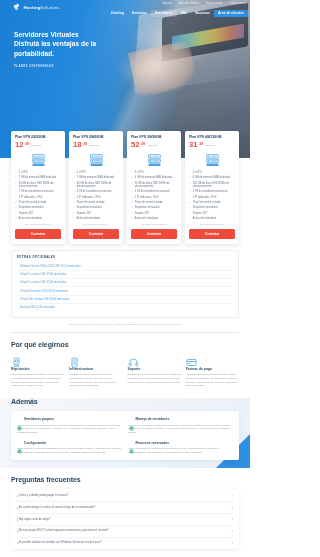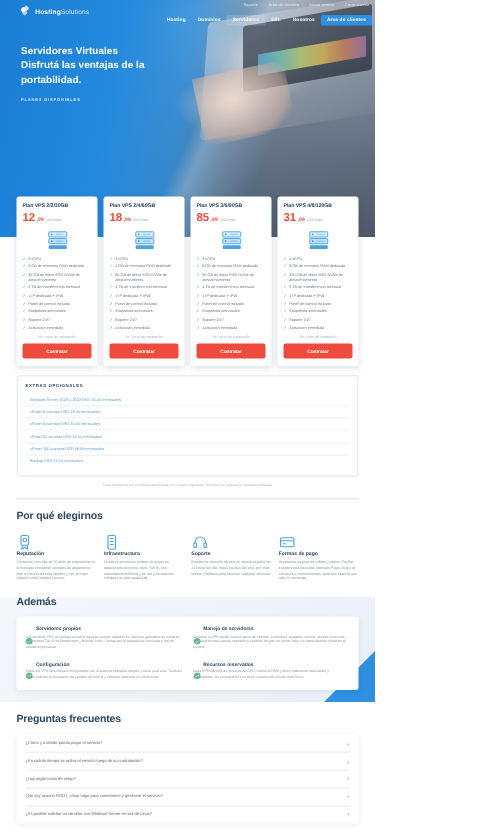--- a/index.html
+++ b/index.html
@@ -95,21 +95,21 @@
     padding: 0 11px;
     display: flex; gap: 4px;
   }
   .pcard {
     flex: 1 1 0; background: #fff; border-radius: 2px;
     box-shadow: 0 1px 4px rgba(30,60,100,0.16);
     padding: 4px 4px 5px 4px; min-width: 0;
     display: flex; flex-direction: column;
   }
   .pcard-title { font-size: 3.5px; font-weight: bold; color: #1e3a5f; white-space: nowrap; letter-spacing: -.05px; }
-  .pcard-priceline { margin-top: 1.5px; display: flex; align-items: flex-end; gap: 1px; }
+  .pcard-priceline { margin-top: 1.5px; display: flex; align-items: center; gap: 1px; }
   .pcard-amount { font-size: 7.6px; font-weight: bold; color: #ef4b3c; line-height: 1; }
   .pcard-cents { font-size: 3.4px; font-weight: bold; color: #ef4b3c; margin-top: .4px; }
   .pcard-per { font-size: 2.4px; color: #9aa6b4; margin-top: 2.6px; margin-left: .6px; }
   .pcard-icon {
     margin: 5px auto 4px auto; width: 17px; height: 14px;
     display: flex; align-items: center; justify-content: center;
   }
   .srv-svg { width: 17px; height: 14px; display: block; }
   .pcard-feats { list-style: none; display: flex; flex-direction: column; gap: 2.1px; }
   .pcard-feats li {
@@ -352,21 +352,21 @@
             <span class="chk">✓</span>
             <span>Activación inmediata</span>
           </li>
         </ul>
         <div class="pcard-note">Sin costo de instalación</div>
         <button class="pcard-btn">Contratar</button>
       </div>
       <div class="pcard">
         <div class="pcard-title">Plan VPS 3/6/90GB</div>
         <div class="pcard-priceline">
-          <span class="pcard-amount">85</span>
+          <span class="pcard-amount">52</span>
           <span class="pcard-cents">,99</span>
           <span class="pcard-per">USD/mes</span>
         </div>
         <div class="pcard-icon">
           <svg class="srv-svg" viewBox="0 0 34 28" fill="none">
   <rect x="5" y="3" width="24" height="7" rx="1.2" fill="#d9ecfa" stroke="#4aa3e0" stroke-width="1.2"></rect>
   <rect x="5" y="12" width="24" height="7" rx="1.2" fill="#bfe0f6" stroke="#4aa3e0" stroke-width="1.2"></rect>
   <rect x="5" y="21" width="24" height="5" rx="1.2" fill="#4aa3e0"></rect>
   <circle cx="9" cy="6.5" r="1.1" fill="#4aa3e0"></circle>
   <circle cx="9" cy="15.5" r="1.1" fill="#2f8fe0"></circle>

